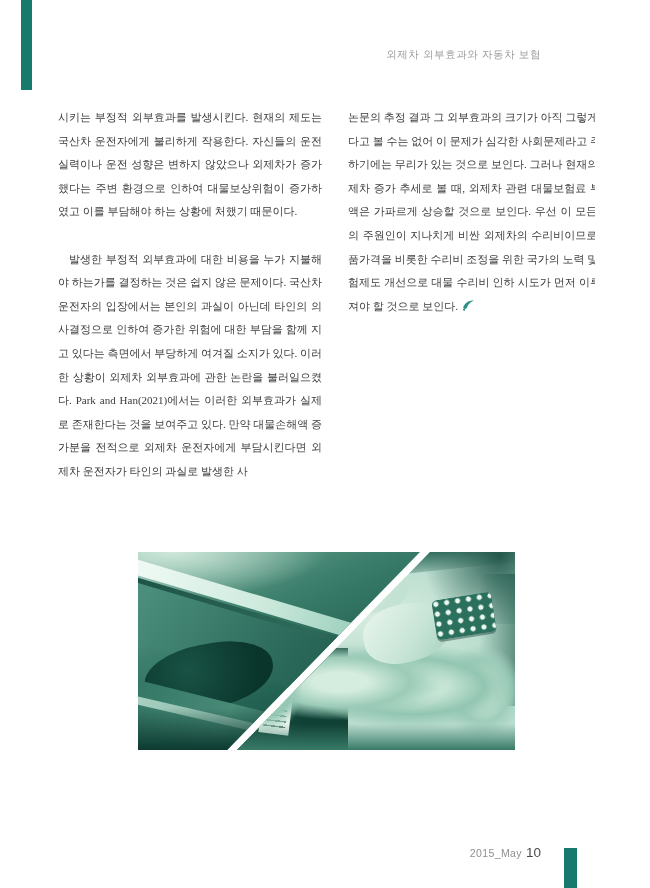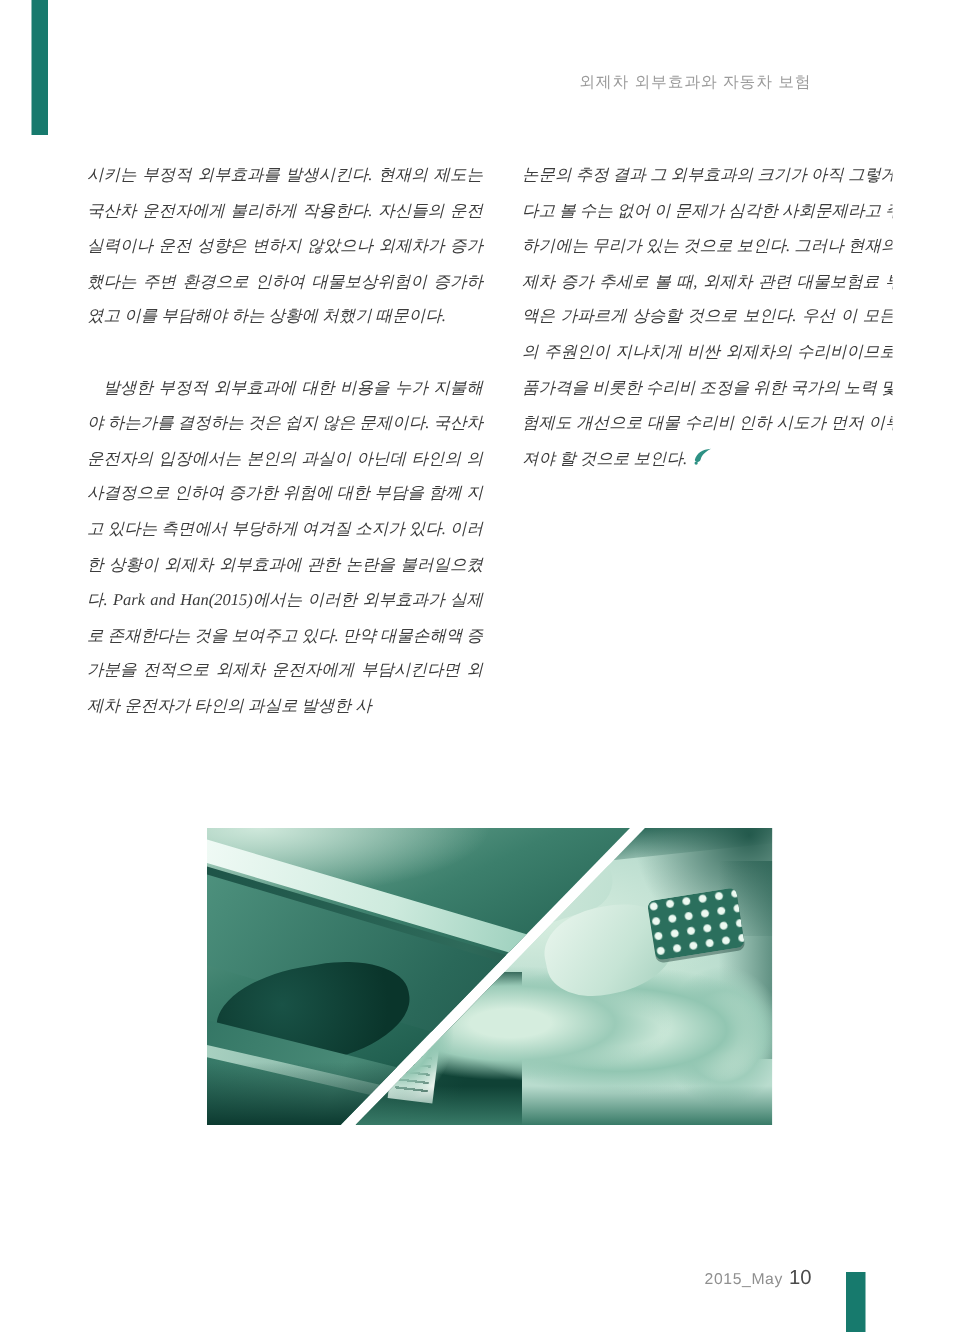--- a/index.html
+++ b/index.html
@@ -16,21 +16,21 @@
   
   .runhead {
     position:absolute; top:48px; right:54px;
     font-family:"Liberation Sans","DejaVu Sans",sans-serif;
     font-size:10.5px; color:#9b9b9b; letter-spacing:0.6px;
   }
 
   
   .columns { position:absolute; left:58px; top:106px; width:554px; display:flex; gap:26px; }
   .col { flex:1; font-size:11px; line-height:23.6px; color:#3b3b3b; text-align:justify; }
-  .col p { margin:0;font-style:italic; }
+  .col p { margin:0; }
   .col p + p { margin-top:23.6px; text-indent:11px; }
   .endmark { display:inline-block; margin-left:4px; vertical-align:-1px; }
 
   
   .montage { position:absolute; left:138px; top:552px; width:377px; height:198px; }
   .photo { position:absolute; inset:0; overflow:hidden; }
   .photo-left  { clip-path:polygon(0 0, 282px 0, 89px 100%, 0 100%);
                  background:linear-gradient(155deg,#7db49f 0%,#3c7f6c 30%,#1c5a4b 62%,#0d4036 100%); }
   .photo-right { clip-path:polygon(292px 0, 100% 0, 100% 100%, 99px 100%);
                  background:
@@ -109,21 +109,21 @@
 
 <div class="page">
 
   <div class="accent-top"></div>
 
   <div class="runhead">외제차 외부효과와 자동차 보험</div>
 
   <div class="columns">
     <div class="col">
       <p>시키는 부정적 외부효과를 발생시킨다. 현재의 제도는 국산차 운전자에게 불리하게 작용한다. 자신들의 운전 실력이나 운전 성향은 변하지 않았으나 외제차가 증가했다는 주변 환경으로 인하여 대물보상위험이 증가하였고 이를 부담해야 하는 상황에 처했기 때문이다.</p>
-      <p>발생한 부정적 외부효과에 대한 비용을 누가 지불해야 하는가를 결정하는 것은 쉽지 않은 문제이다. 국산차 운전자의 입장에서는 본인의 과실이 아닌데 타인의 의사결정으로 인하여 증가한 위험에 대한 부담을 함께 지고 있다는 측면에서 부당하게 여겨질 소지가 있다. 이러한 상황이 외제차 외부효과에 관한 논란을 불러일으켰다. Park and Han(2015)에서는 이러한 외부효과가 실제로 존재한다는 것을 보여주고 있다. 만약 대물손해액 증가분을 전적으로 외제차 운전자에게 부담시킨다면 외제차 운전자가 타인의 과실로 발생한 사</p>
+      <p>발생한 부정적 외부효과에 대한 비용을 누가 지불해야 하는가를 결정하는 것은 쉽지 않은 문제이다. 국산차 운전자의 입장에서는 본인의 과실이 아닌데 타인의 의사결정으로 인하여 증가한 위험에 대한 부담을 함께 지고 있다는 측면에서 부당하게 여겨질 소지가 있다. 이러한 상황이 외제차 외부효과에 관한 논란을 불러일으켰다. Park and Han(2021)에서는 이러한 외부효과가 실제로 존재한다는 것을 보여주고 있다. 만약 대물손해액 증가분을 전적으로 외제차 운전자에게 부담시킨다면 외제차 운전자가 타인의 과실로 발생한 사</p>
     </div>
     <div class="col">
       <p><span>논문의 추정 결과 그 외부효과의 크기가 아직 그렇게 크다고 볼 수는 없어 이 문제가 심각한 사회문제라고 주장하기에는 무리가 있는 것으로 보인다. 그러나 현재의 외제차 증가 추세로 볼 때, 외제차 관련 대물보험료 부담액은 가파르게 상승할 것으로 보인다. 우선 이 모든 것의 주원인이 지나치게 비싼 외제차의 수리비이므로 부품가격을 비롯한 수리비 조정을 위한 국가의 노력 및 보험제도 개선으로 대물 수리비 인하 시도가 먼저 이루어져야 할 것으로 보인다.</span><span class="endmark"><svg width="13" height="12" viewBox="0 0 13 12">
               <path d="M1.2 8.6 C2.4 4.2 6.2 1.6 12 1.2 C8.4 3.0 5.8 5.4 5.1 8.3 C4.6 10.3 2.0 10.6 1.2 8.6 Z" fill="#2e9184"></path>
               <circle cx="2.1" cy="10.7" r="1.1" fill="#2e9184"></circle>
             </svg></span></p>
     </div>
   </div>
 
   <div class="montage">

